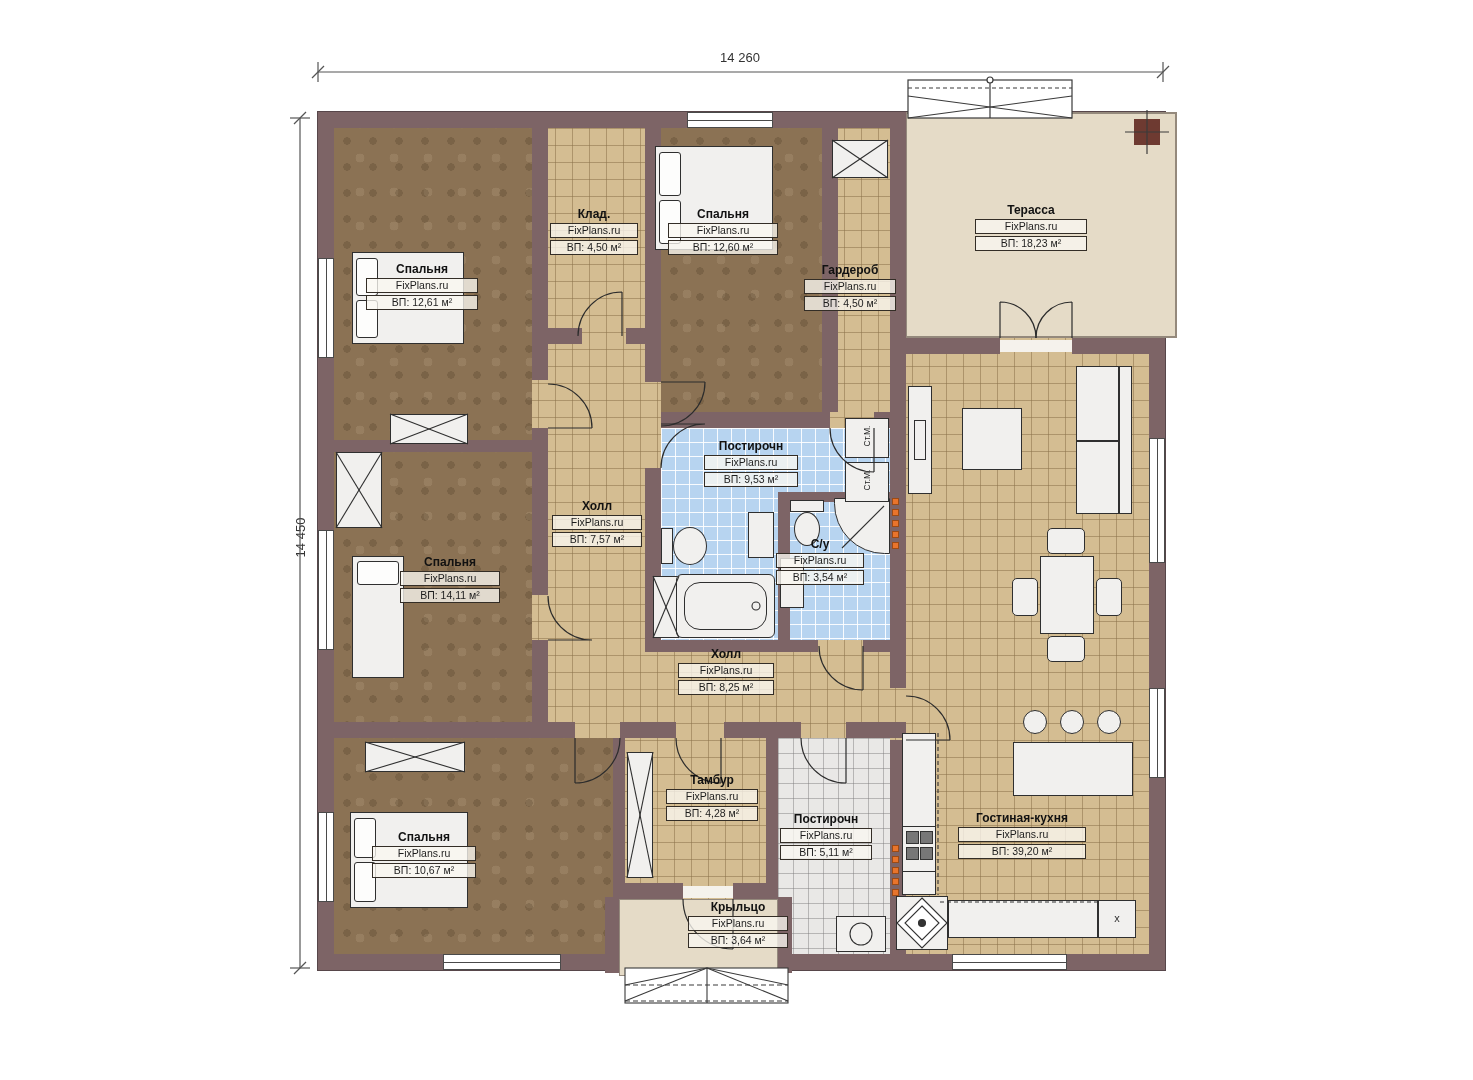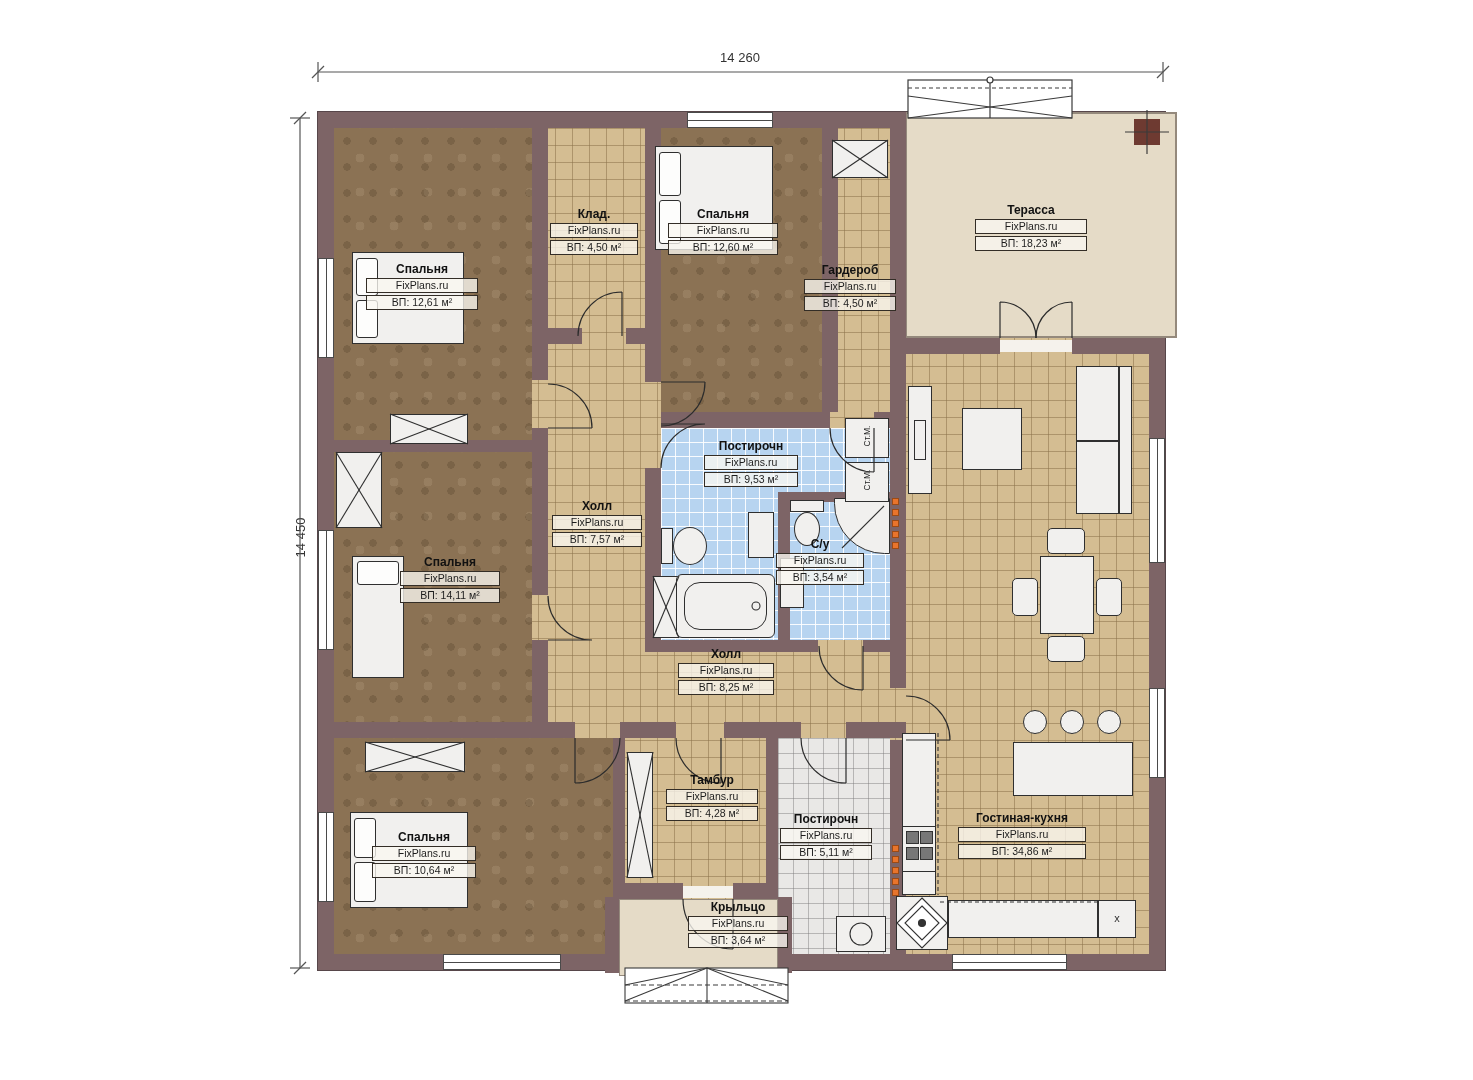--- a/index.html
+++ b/index.html
@@ -315,36 +315,36 @@
     <div class="bx">ВП: 14,11 м²</div>
   </div>
   <div class="rl" style="left:678px;top:648px;width:96px;">
     <div class="nm">Холл</div>
     <div class="bx">FixPlans.ru</div>
     <div class="bx">ВП: 8,25 м²</div>
   </div>
   <div class="rl" style="left:372px;top:831px;width:104px;">
     <div class="nm">Спальня</div>
     <div class="bx">FixPlans.ru</div>
-    <div class="bx">ВП: 10,64 м²</div>
+    <div class="bx">ВП: 10,67 м²</div>
   </div>
   <div class="rl" style="left:666px;top:774px;width:92px;">
     <div class="nm">Тамбур</div>
     <div class="bx">FixPlans.ru</div>
     <div class="bx">ВП: 4,28 м²</div>
   </div>
   <div class="rl" style="left:780px;top:813px;width:92px;">
     <div class="nm">Постирочн</div>
     <div class="bx">FixPlans.ru</div>
     <div class="bx">ВП: 5,11 м²</div>
   </div>
   <div class="rl" style="left:958px;top:812px;width:128px;">
     <div class="nm">Гостиная-кухня</div>
     <div class="bx">FixPlans.ru</div>
-    <div class="bx">ВП: 34,86 м²</div>
+    <div class="bx">ВП: 39,20 м²</div>
   </div>
   <div class="rl" style="left:688px;top:901px;width:100px;">
     <div class="nm">Крыльцо</div>
     <div class="bx">FixPlans.ru</div>
     <div class="bx">ВП: 3,64 м²</div>
   </div>
 
 </div>
 
 </body></html>

